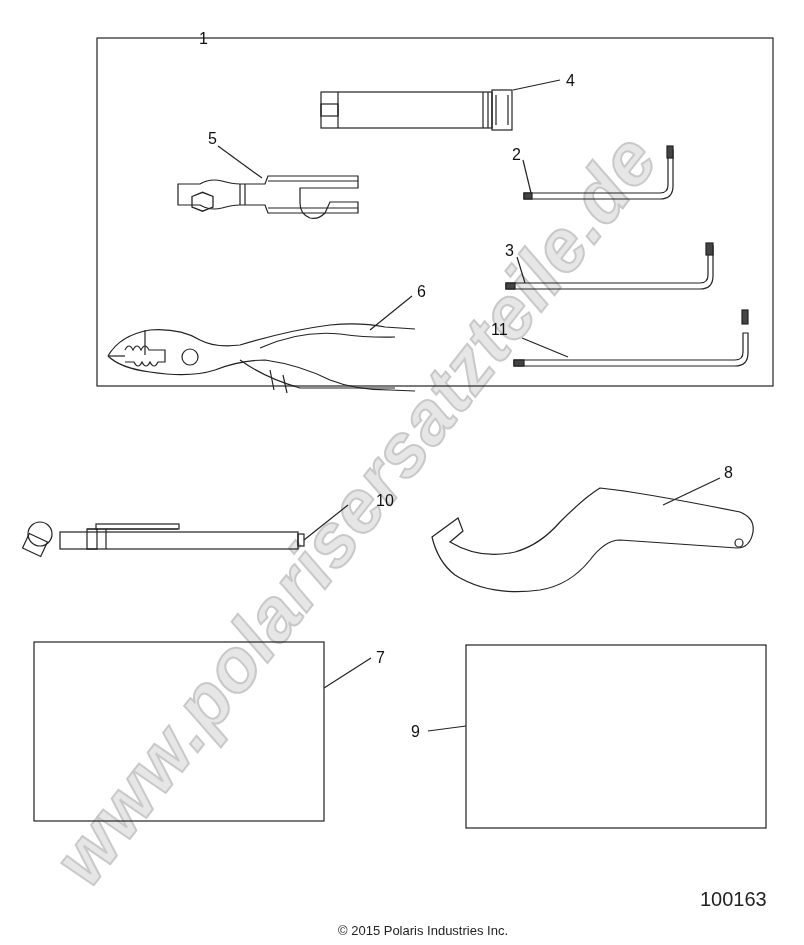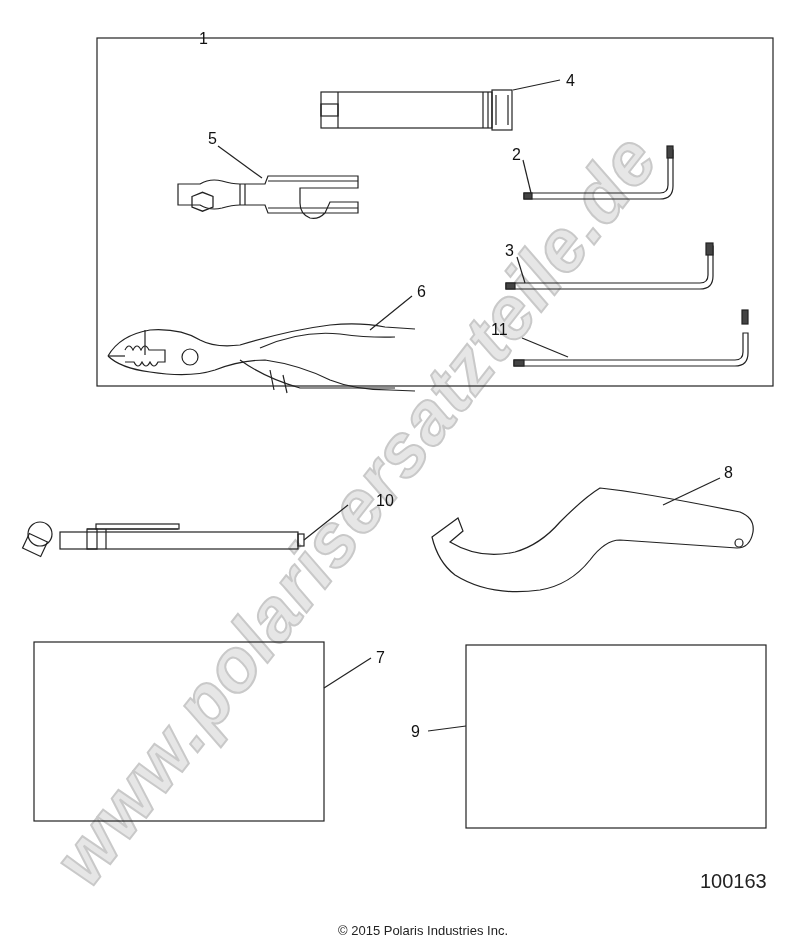--- a/index.html
+++ b/index.html
@@ -115,14 +115,14 @@
   <span class="callout" style="left:208px;top:131px;">5</span>
   <span class="callout" style="left:417px;top:284px;">6</span>
   <span class="callout" style="left:376px;top:650px;">7</span>
   <span class="callout" style="left:724px;top:465px;">8</span>
   <span class="callout" style="left:411px;top:724px;">9</span>
   <span class="callout" style="left:376px;top:493px;text-align:center;">10</span>
   <span class="callout" style="left:491px;top:322px;">11</span>
 
 
   <span class="copyright" style="left:338px;top:884px;">© 2015 Polaris Industries Inc.</span>
-  <span class="figno" style="left:700px;top:870px;">100163</span>
+  <span class="figno" style="left:700px;top:888px;">100163</span>
 </div>
 
 </body></html>

